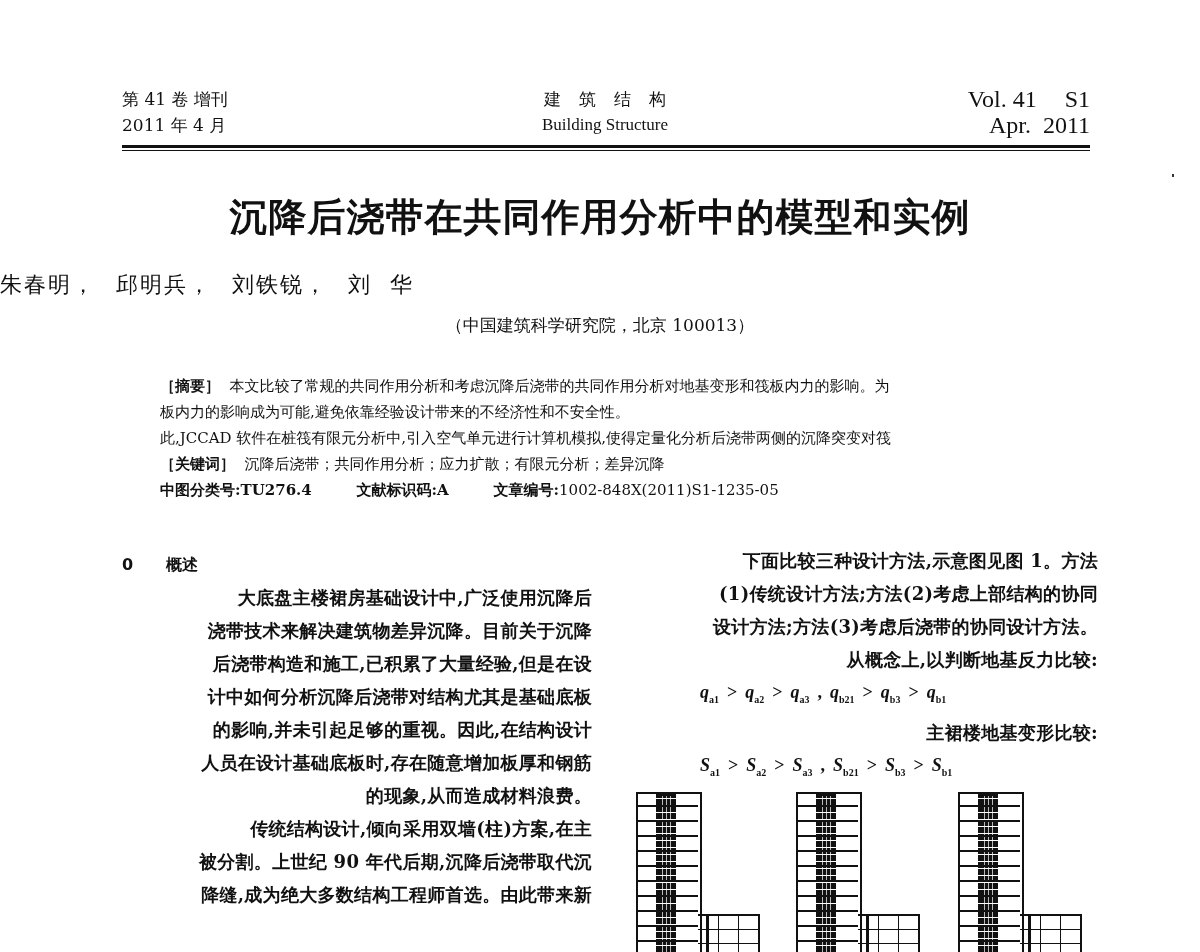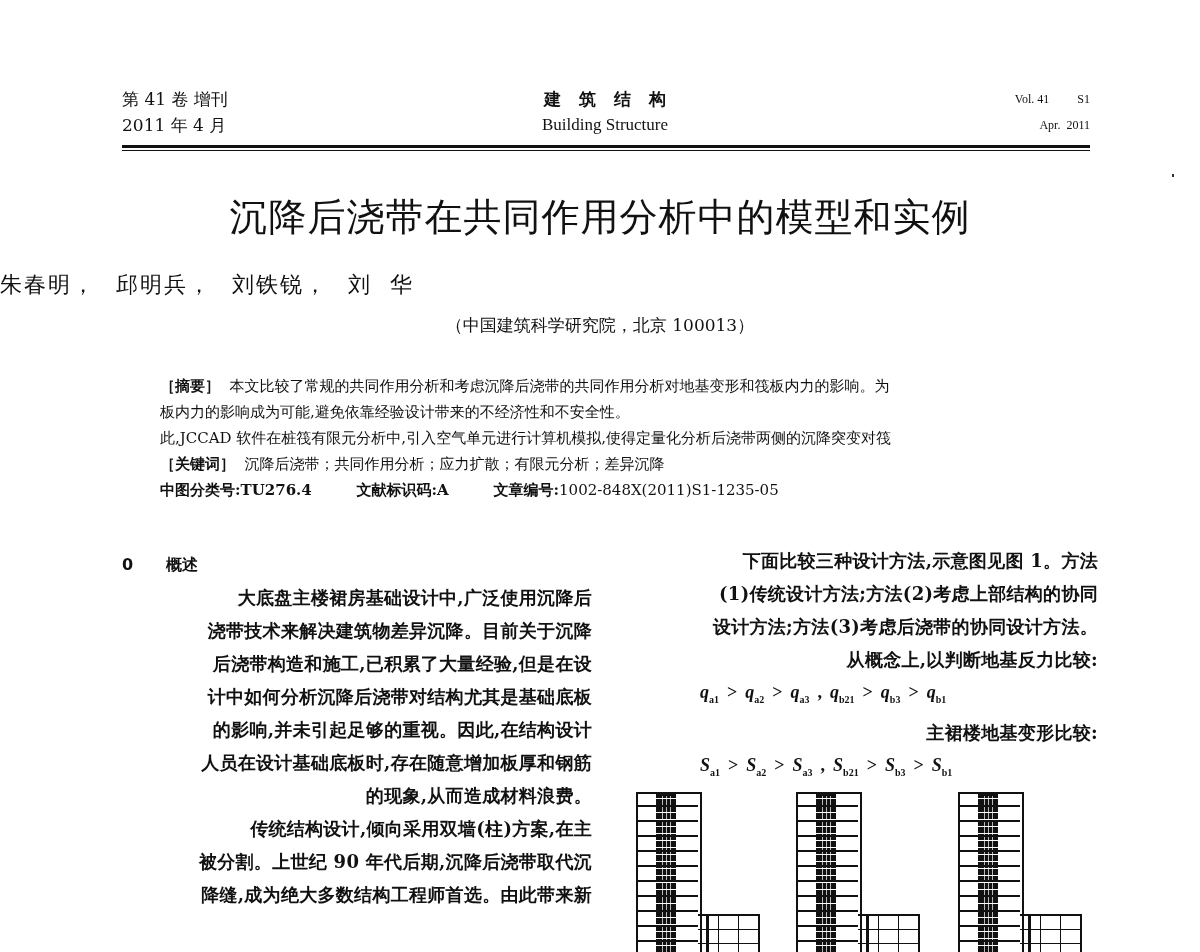--- a/index.html
+++ b/index.html
@@ -6,30 +6,30 @@
     body {
       width: 1200px; height: 952px; position: relative; overflow: hidden;
       font-family: "DejaVu Serif", "Liberation Serif", serif;
       color: #111111;
     }
     .abs { position: absolute; }
 
     
     .hdr-left { left: 122px; top: 86px; font-size: 17px; line-height: 26px; }
     .hdr-center { left: 480px; width: 250px; top: 86px; text-align: center; font-size: 17px; line-height: 26px; }
-    .hdr-center .cn { font-weight: bold; letter-spacing: 18px; padding-left: 18px; }
+    .hdr-center .cn { font-weight: normal; letter-spacing: 18px; padding-left: 18px; }
     .hdr-center .en { font-family: "Liberation Serif", serif; font-size: 17px; }
-    .hdr-right { right: 110px; top: 86px; text-align: right; font-family: "Liberation Serif", serif; font-size: 12px; line-height: 26px; }
+    .hdr-right { right: 110px; top: 86px; text-align: right; font-family: "Liberation Serif", serif; font-size: 24px; line-height: 26px; }
     .hdr-right .gap { display: inline-block; width: 28px; }
     .rule-thick { left: 122px; width: 968px; top: 145px; height: 3px; background: #111; }
     .rule-thin { left: 122px; width: 968px; top: 150px; height: 1px; background: #111; }
     .stray-dot { left: 1172px; top: 174px; width: 2px; height: 3px; background: #333; }
 
     
-    .title { left: 0; width: 1200px; top: 192px; text-align: center; font-size: 38px; letter-spacing: 1px; font-weight: normal; }
+    .title { left: 0; width: 1200px; top: 192px; text-align: center; font-size: 38px; letter-spacing: 1px; font-weight: bold; }
     .authors { left: 0; width: 1200px; top: 270px; text-align: left; font-size: 22px; letter-spacing: 2px; }
     .authors .sep { display: inline-block; width: 20px; }
     .affil { left: 0; width: 1200px; top: 314px; text-align: center; font-size: 17px; }
 
     
     .abs-block { left: 160px; width: 900px; top: 373px; font-size: 15px; line-height: 26px; }
     .abs-block .lbl { font-weight: bold; }
     .abs-block .line { white-space: nowrap; }
     .abs-block .meta span { margin-right: 40px; }
     .abs-block .meta b { font-weight: bold; }

